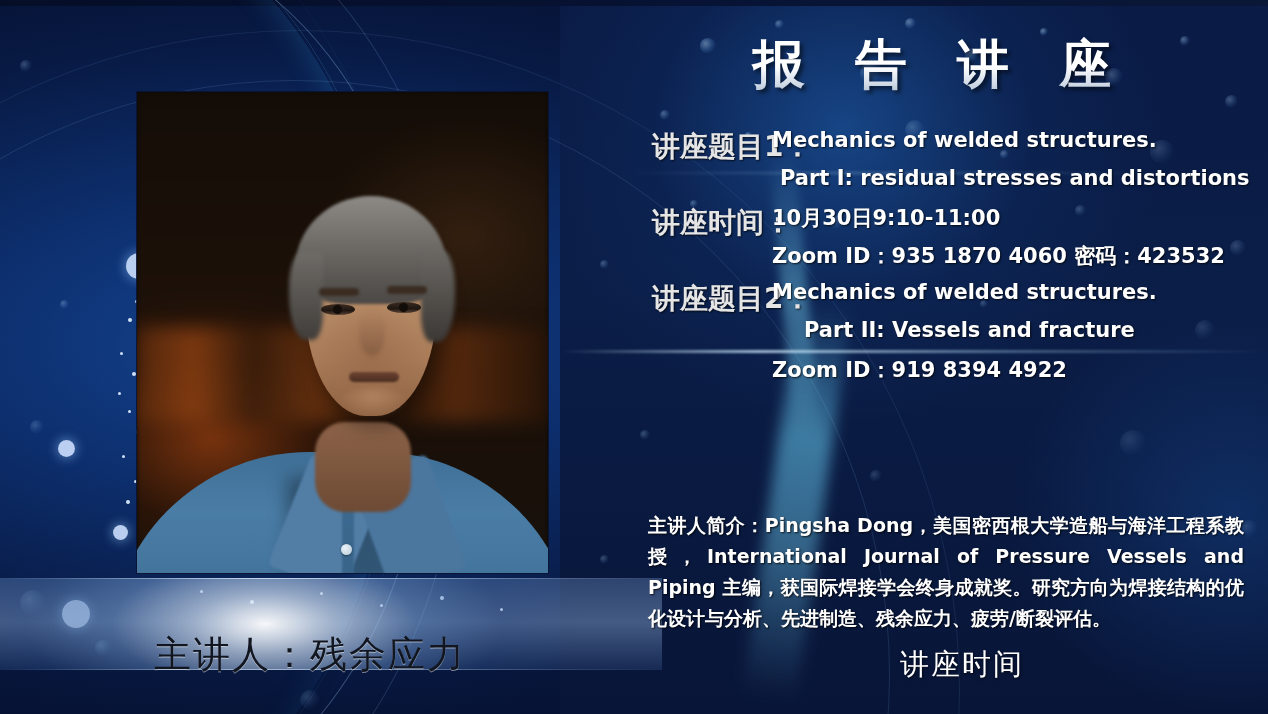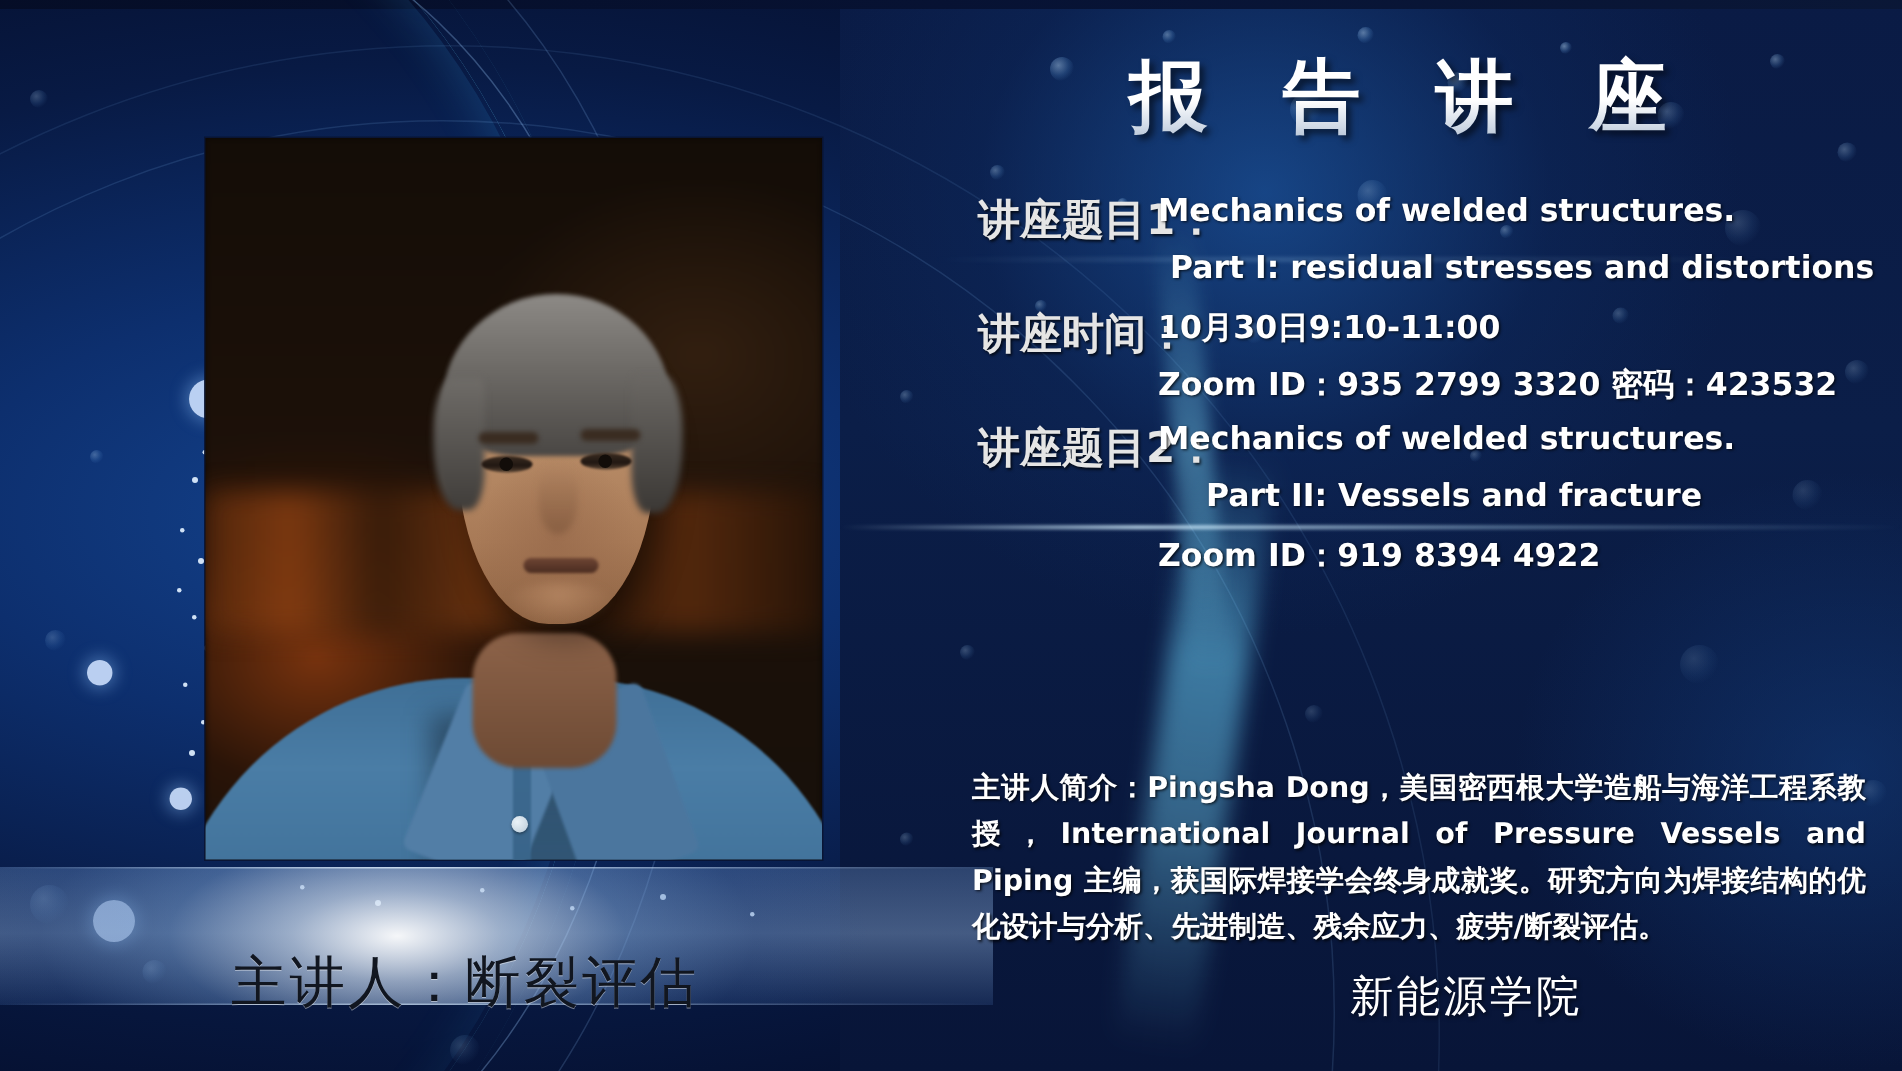--- a/index.html
+++ b/index.html
@@ -334,56 +334,56 @@
     <div class="ph-pupil" style="left:196px;top:213px;"></div>
     <div class="ph-pupil" style="left:262px;top:211px;"></div>
     <div class="ph-nose"></div>
     <div class="ph-mouth"></div>
     <div class="ph-chin"></div>
   </div>
 
   <div class="banner"></div>
   <div class="banner-line-top"></div>
   <div class="banner-line-bot"></div>
-  <div id="speaker-name">主讲人：断裂评估</div>
+  <div id="speaker-name">主讲人：残余应力</div>
 
   <div id="title">报 告 讲 座</div>
 
   <div id="info">
 
     <div class="row">
       <span class="lbl">讲座题目1：</span><span class="val">Mechanics of welded structures.</span>
     </div>
 
     <div class="row">
       <span class="val indent2">Part I: residual stresses and distortions</span>
     </div>
 
     <div class="row">
       <span class="lbl">讲座时间：</span><span class="val">10月30日9:10-11:00</span>
     </div>
 
 
     <div class="row">
-      <span class="val zoomid">Zoom ID：935 2799 3320   密码：423532</span>
+      <span class="val zoomid">Zoom ID：935 1870 4060   密码：423532</span>
     </div>
 
     <div class="row">
       <span class="lbl">讲座题目2：</span><span class="val">Mechanics of welded structures.</span>
     </div>
 
     <div class="row">
       <span class="val" style="margin-left:152px"> Part II: Vessels and fracture</span>
     </div>
 
 
 
     <div class="row">
       <span class="val zoomid">Zoom ID：919 8394 4922</span>
     </div>
 
   </div>
 
   <div id="bio">主讲人简介：Pingsha Dong，美国密西根大学造船与海洋工程系教授，International Journal of Pressure Vessels and Piping 主编，获国际焊接学会终身成就奖。研究方向为焊接结构的优化设计与分析、先进制造、残余应力、疲劳/断裂评估。</div>
 
-  <div id="org">新能源学院</div>
+  <div id="org">讲座时间</div>
 
 </div>
 
 </body></html>

